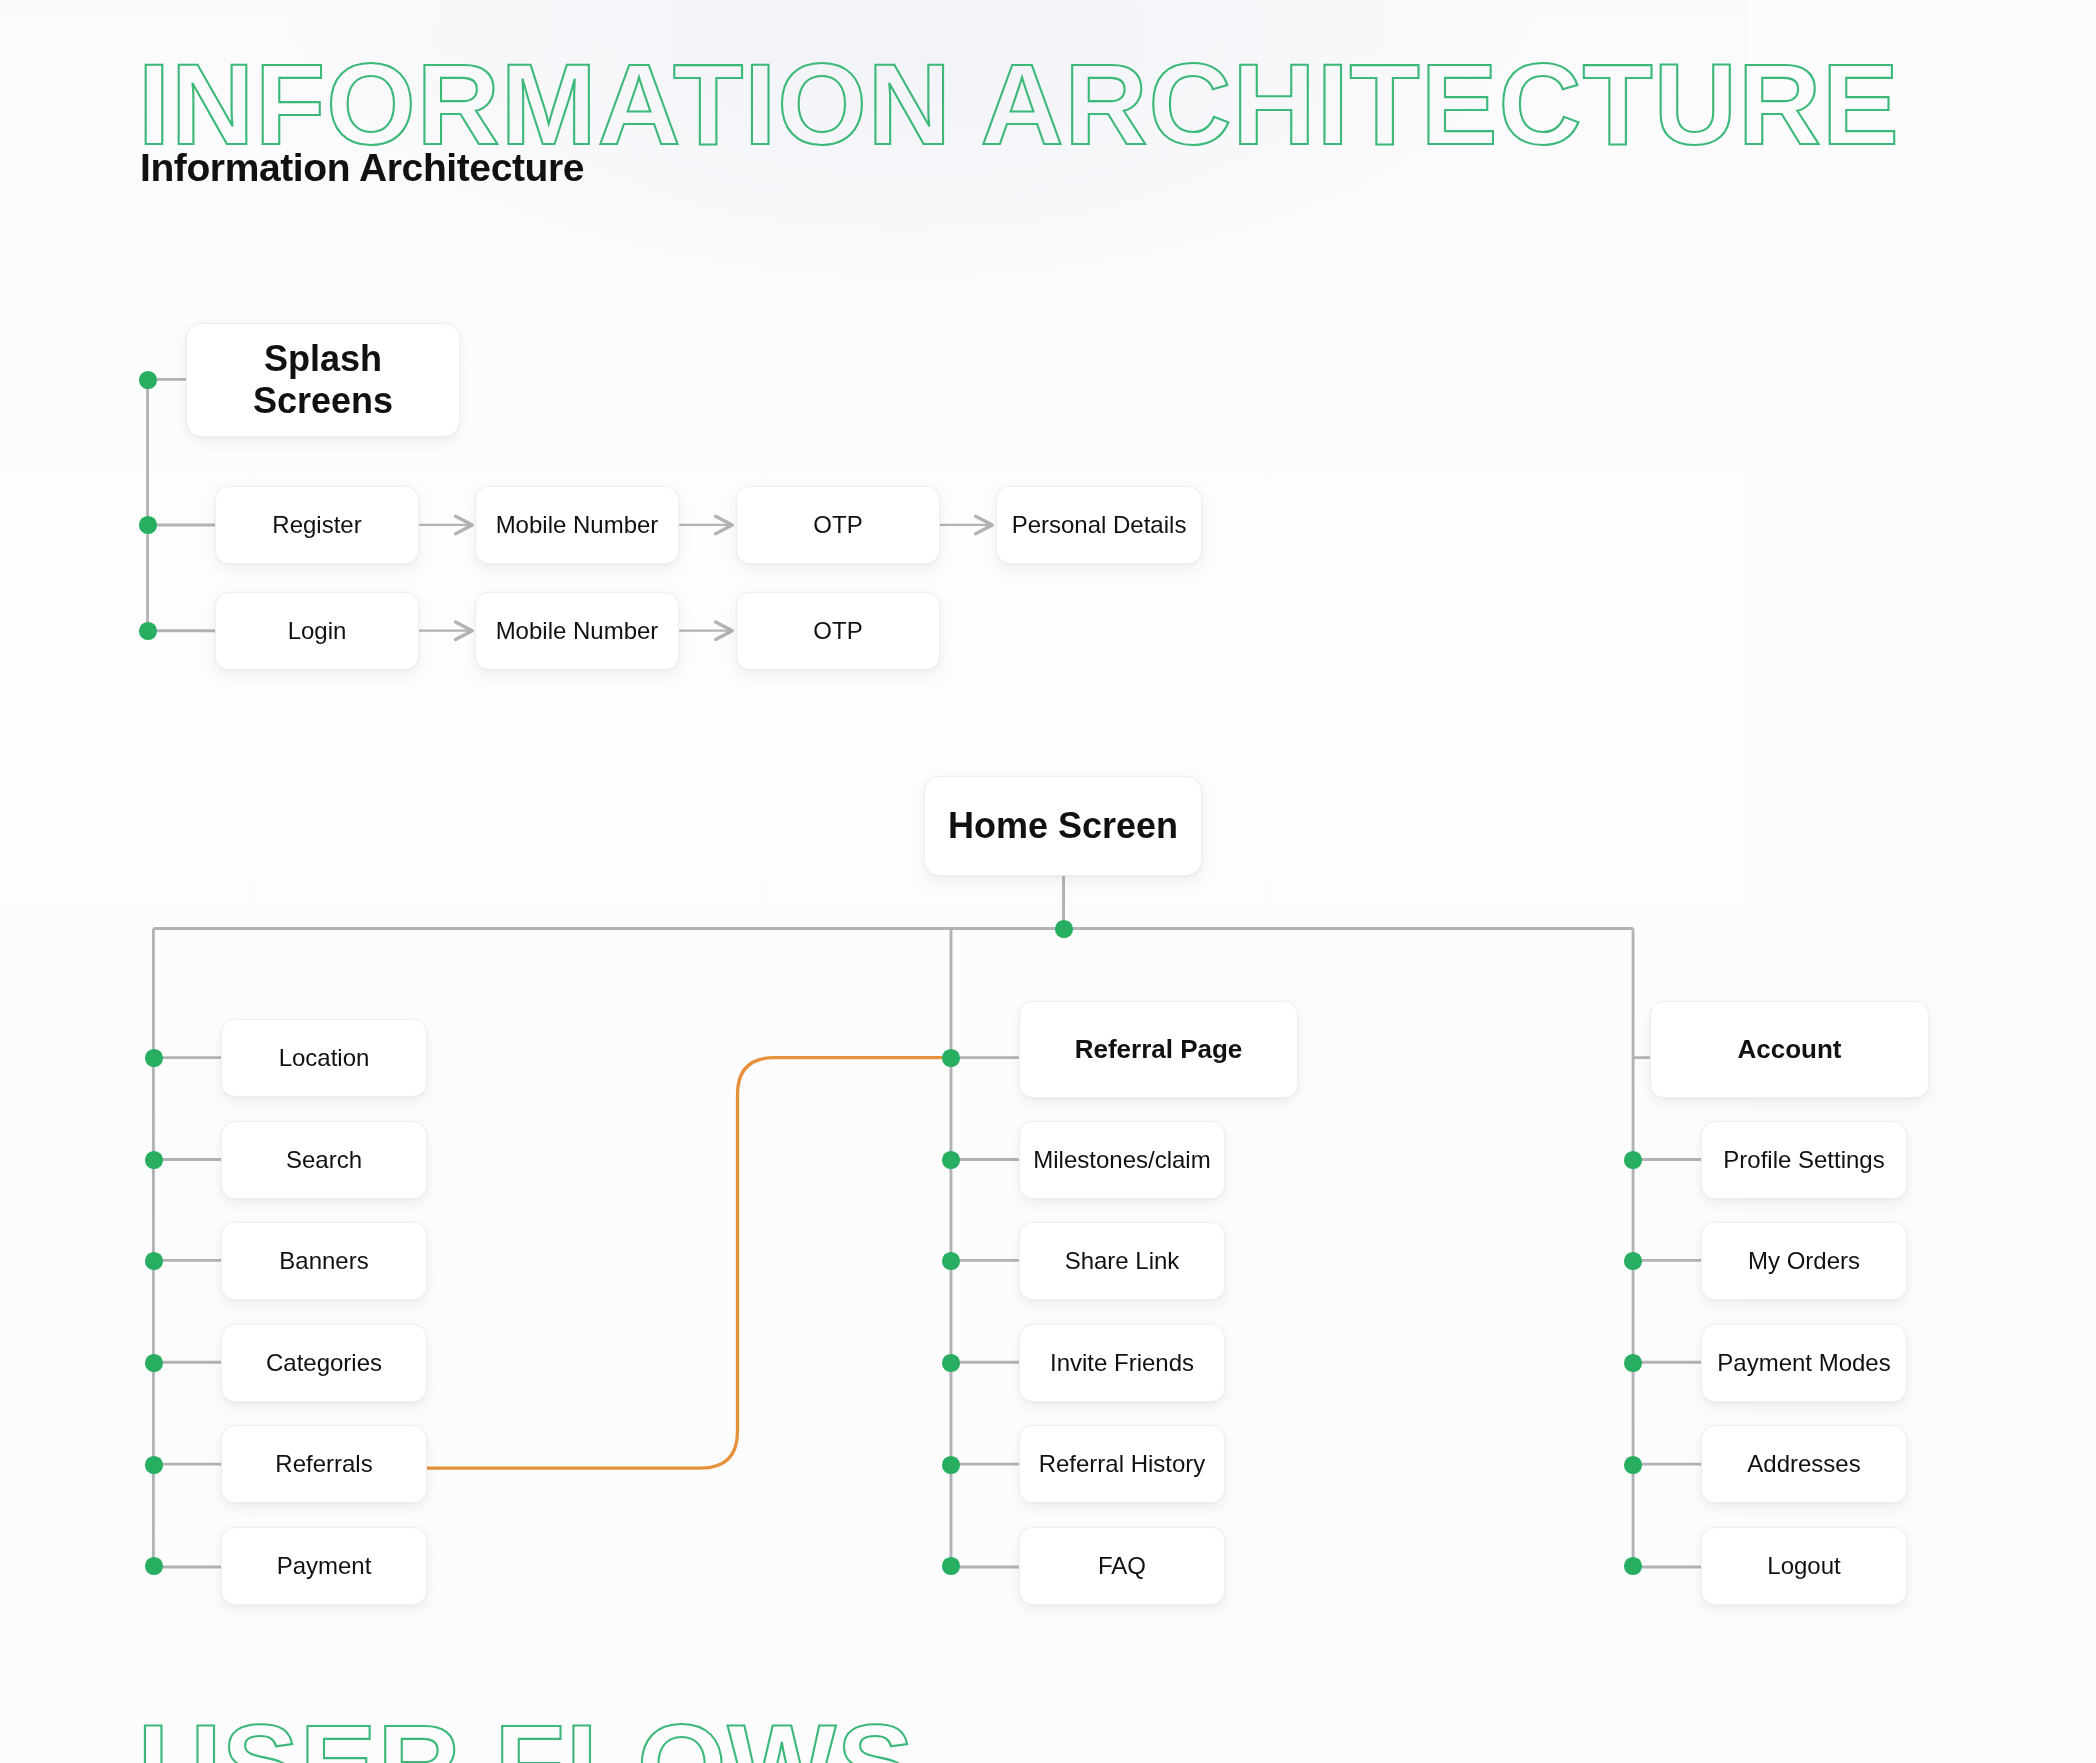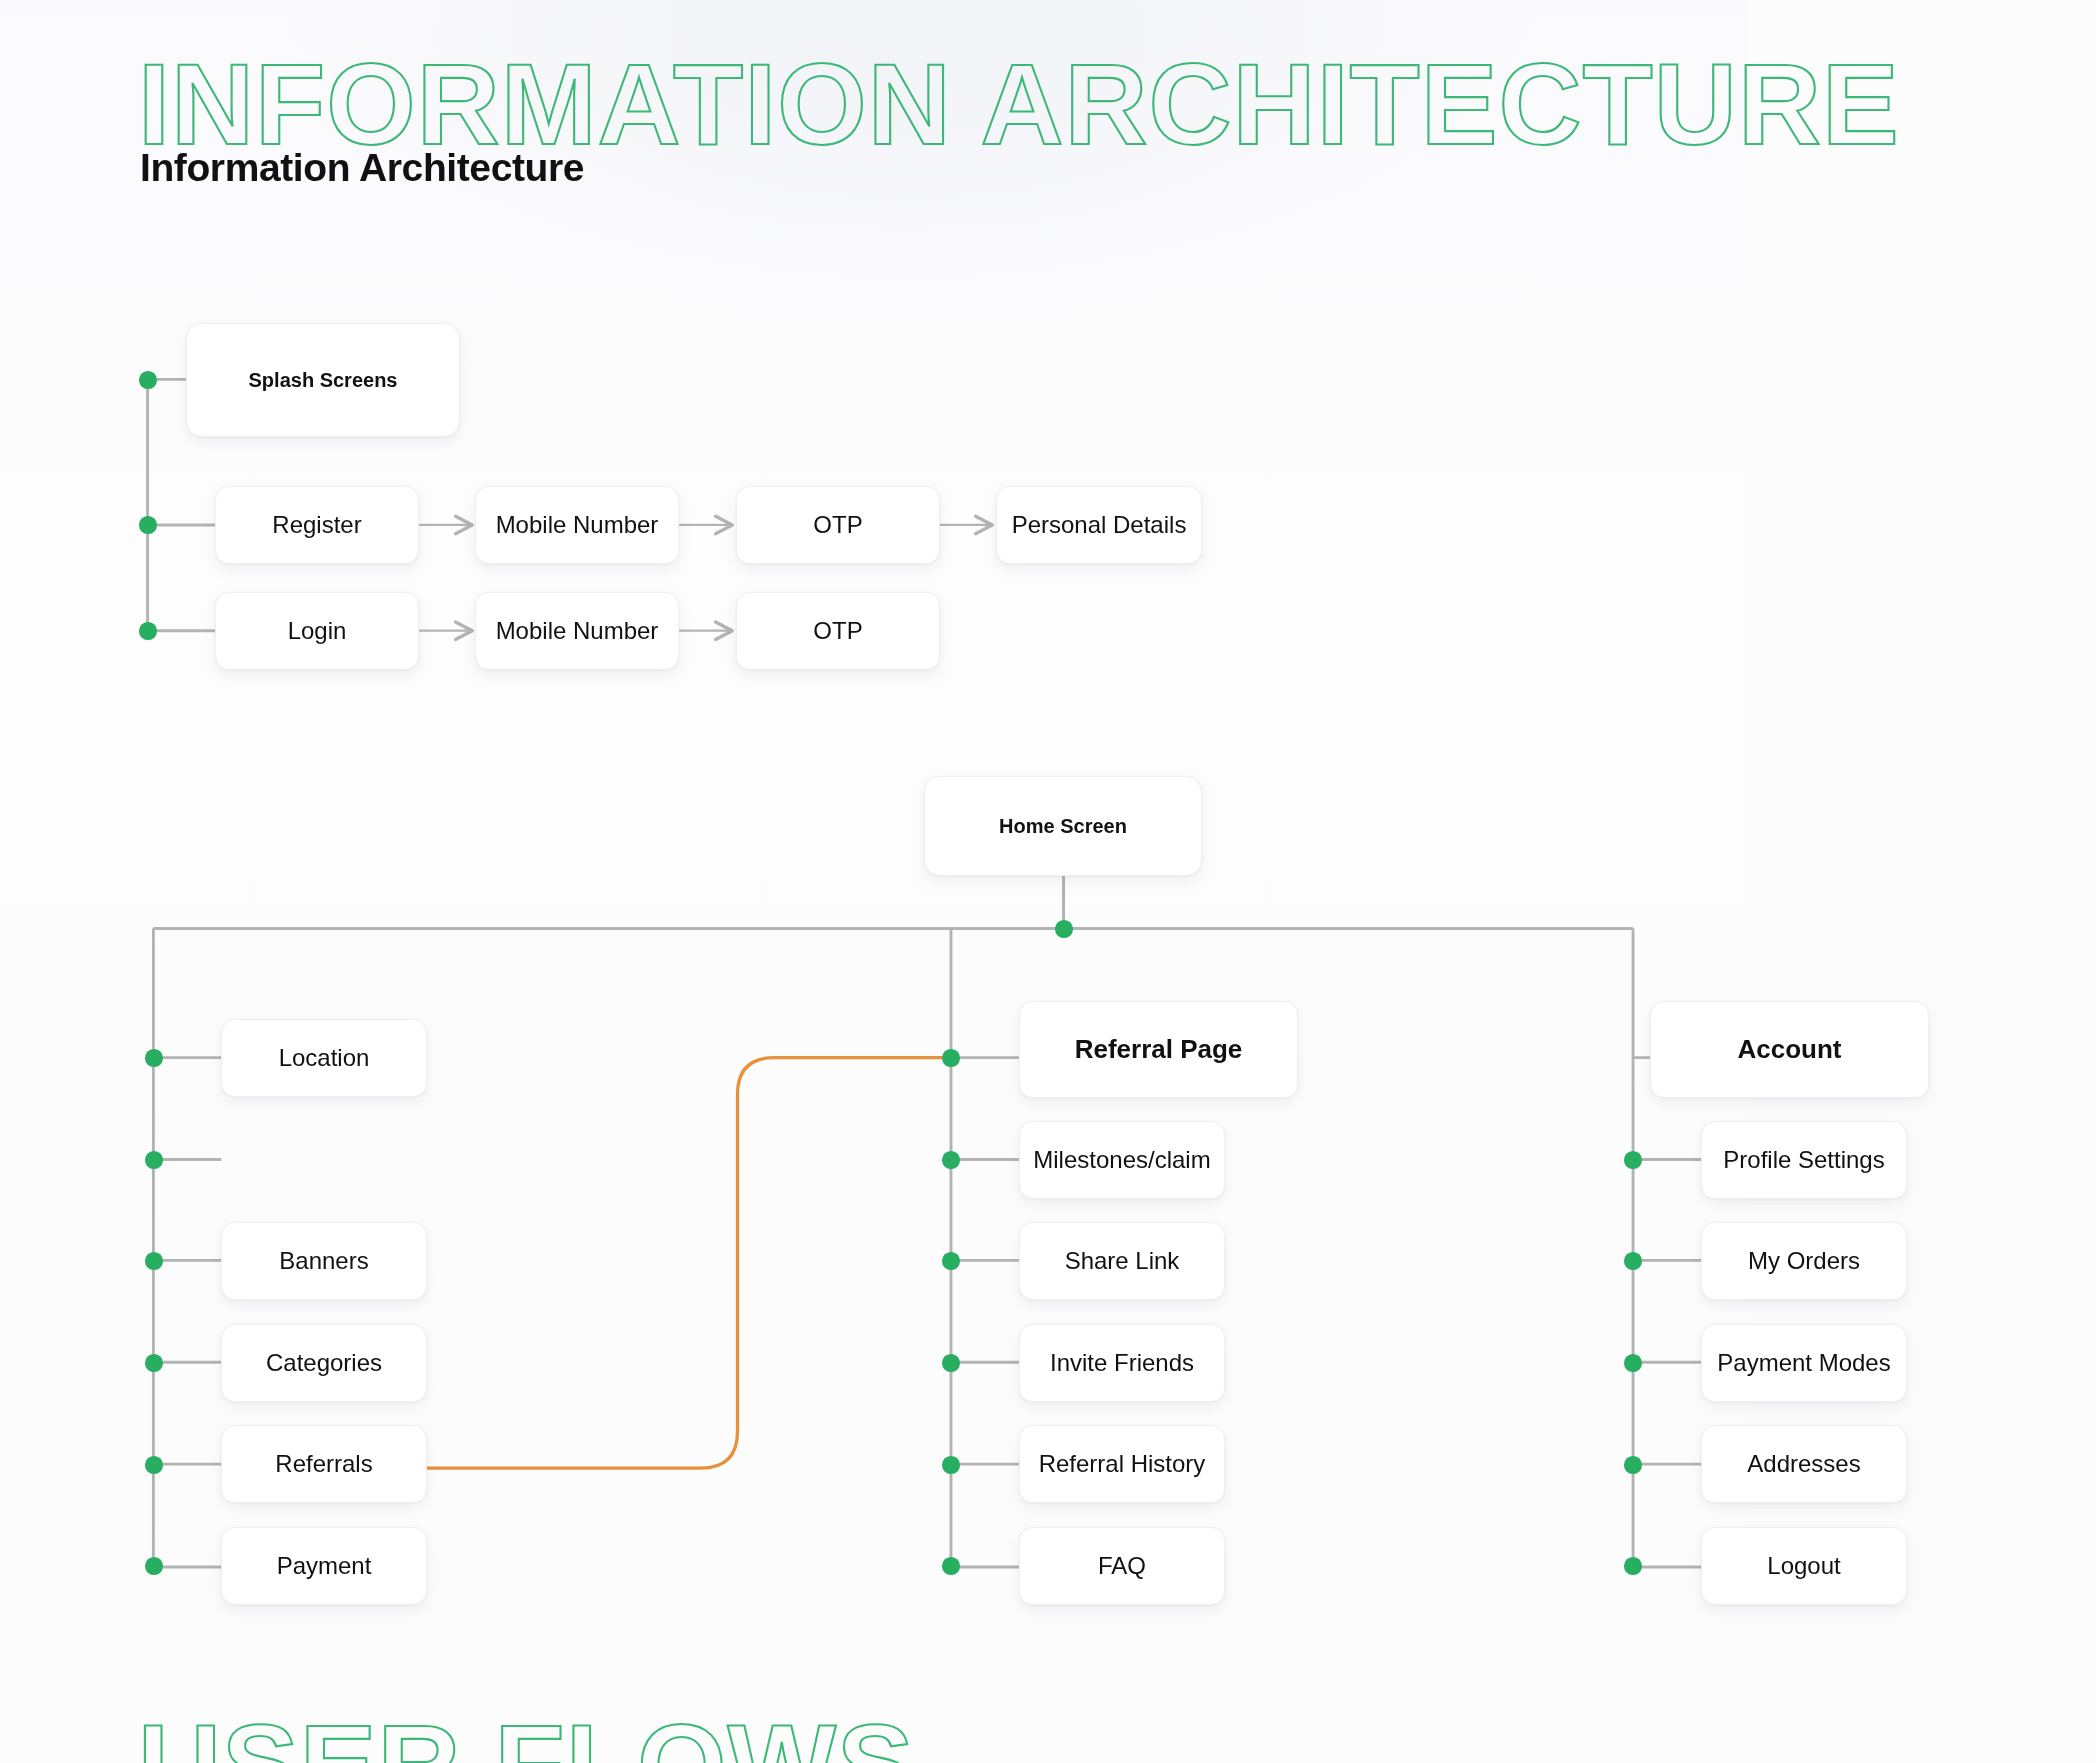--- a/index.html
+++ b/index.html
@@ -82,21 +82,21 @@
     display: flex;
     align-items: center;
     justify-content: center;
     text-align: center;
     color: #111113;
     font-size: 24px;
     font-weight: 400;
     padding: 0 9.7px;
     font-family: "Liberation Sans", sans-serif;
   }
-  .node.lg    { font-size: 20px; font-weight: 700; border-radius: 15.5px; }
+  .node.lg    { font-size: 36px; font-weight: 700; border-radius: 15.5px; }
   .node.head  { font-size: 26px; font-weight: 700; }
 
   
   .dot {
     position: absolute;
     width: 17.5px; height: 17.5px;
     border-radius: 50%;
     background: #27ae60;
   }
 </style>
@@ -182,20 +182,21 @@
   <div class="node" style="left:475px; top:592px; width:204px; height:78px;">Mobile Number</div>
   <div class="node" style="left:736px; top:592px; width:204px; height:78px;">OTP</div>
   <div class="dot" style="left:139px; top:622px;"></div>
 
   <div class="node lg" style="left:924px; top:776px; width:278px; height:100px;">Home Screen</div>
   <div class="dot" style="left:1055px; top:920px;"></div>
 
   <div class="node" style="left:221px; top:1019px; width:206px; height:78px;">Location</div>
   <div class="dot" style="left:145px; top:1049px;"></div>
 
+  <div class="node" style="left:221px; top:1121px; width:206px; height:78px;">Search</div>
   <div class="dot" style="left:145px; top:1151px;"></div>
 
   <div class="node" style="left:221px; top:1222px; width:206px; height:78px;">Banners</div>
   <div class="dot" style="left:145px; top:1252px;"></div>
 
   <div class="node" style="left:221px; top:1324px; width:206px; height:78px;">Categories</div>
   <div class="dot" style="left:145px; top:1354px;"></div>
 
   <div class="node" style="left:221px; top:1425px; width:206px; height:78px;">Referrals</div>
   <div class="dot" style="left:145px; top:1456px;"></div>

